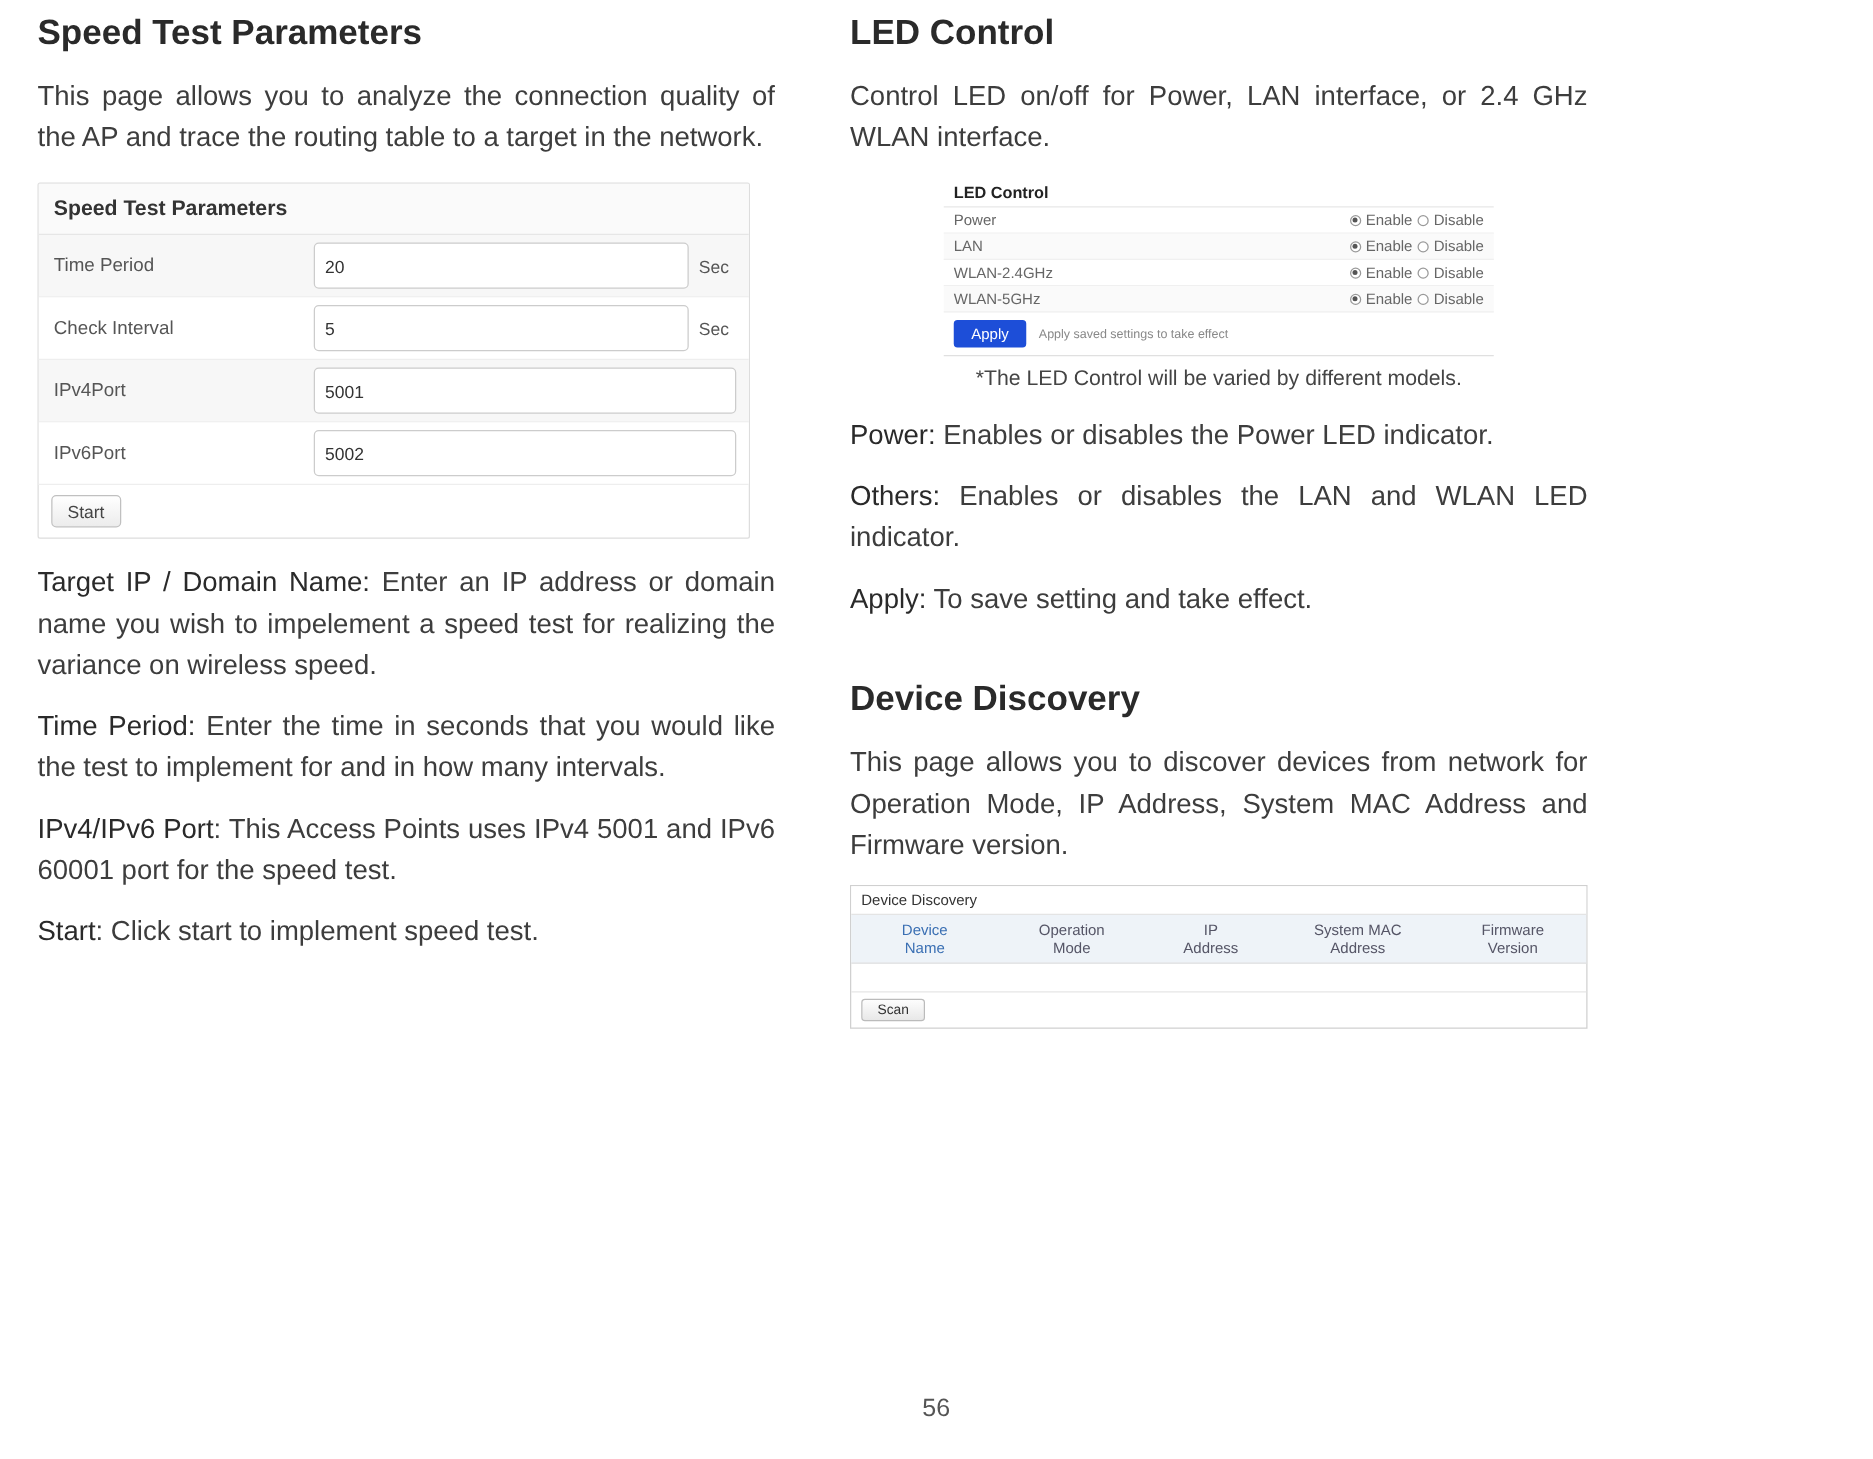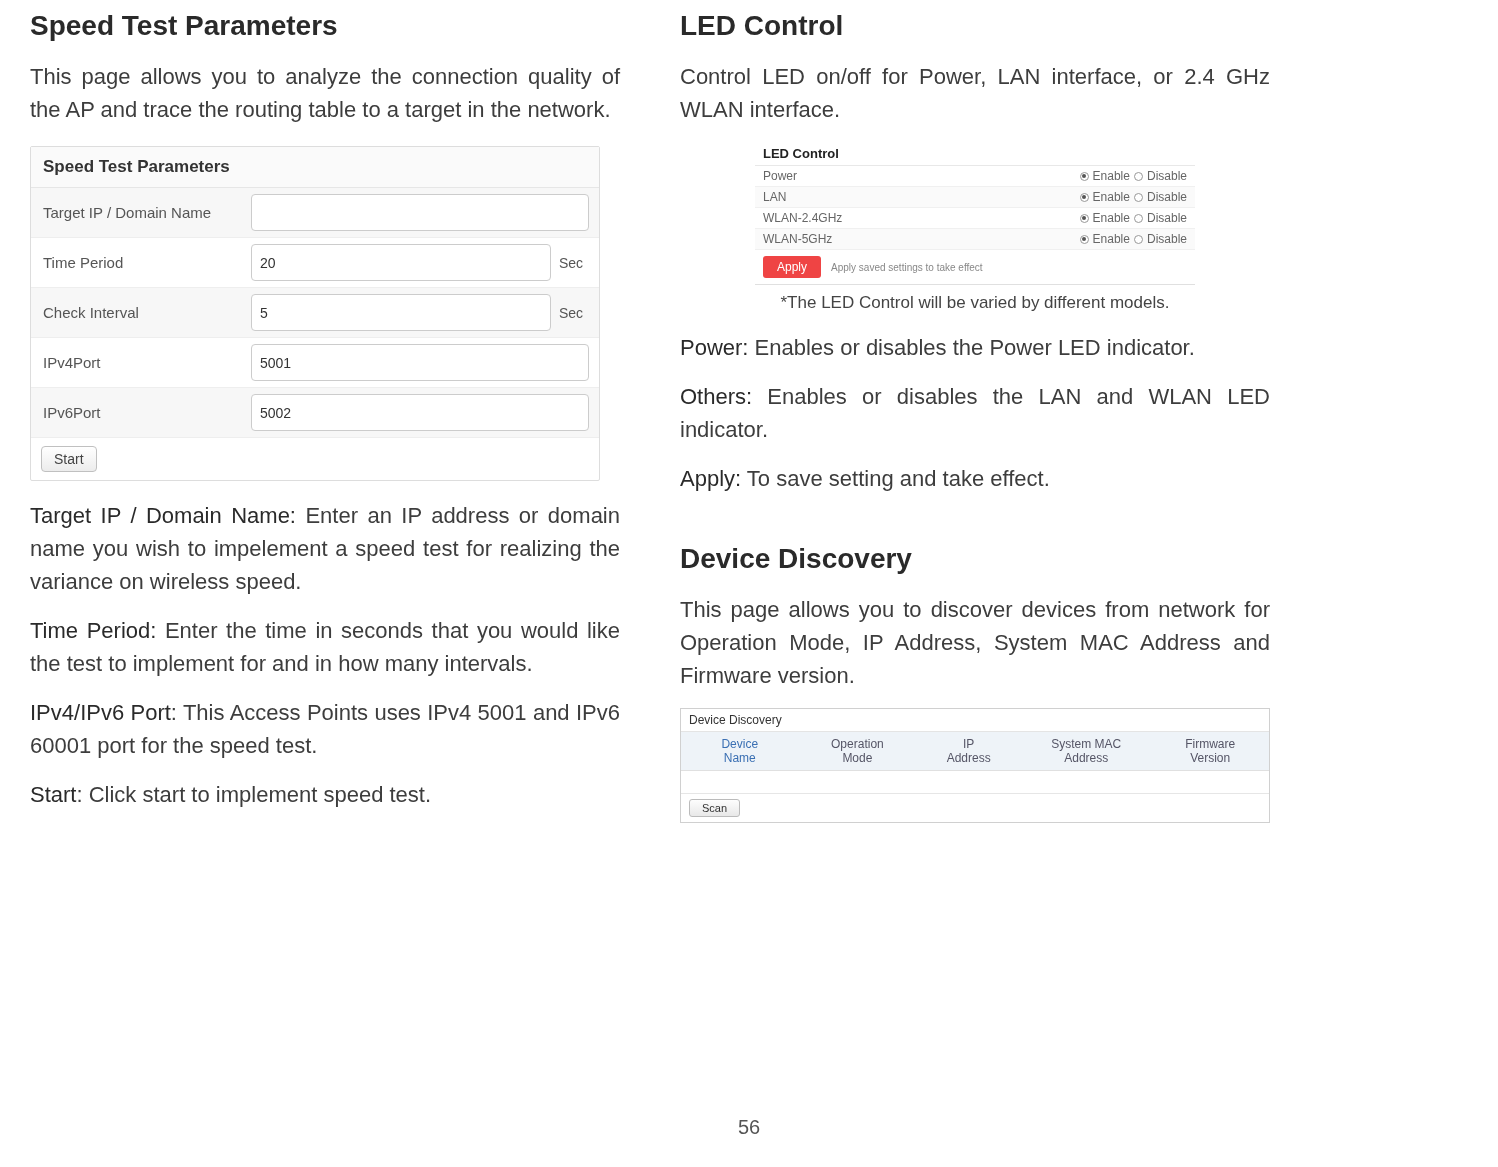--- a/index.html
+++ b/index.html
@@ -136,21 +136,21 @@
   }
   .radio-dot.checked::after {
     content: ""; position: absolute; top: 1.5px; left: 1.5px;
     width: 4px; height: 4px; border-radius: 50%; background: #555;
   }
   .led-apply-row {
     display: flex; align-items: center; gap: 10px;
     padding: 6px 8px;
   }
   .btn-apply {
-    background: #ef4444; color: #fff; border: none;
+    background: #1d4ed8; color: #fff; border: none;
     border-radius: 3px; padding: 4px 14px; font-size: 12px;
     cursor: pointer;
   }
   .apply-hint { font-size: 10px; color: #888; }
   
   .dd-box {
     border: 1px solid #d0d0d0;
     width: 590px;
     margin-top: 12px;
     font-family: Arial, sans-serif;
@@ -203,26 +203,20 @@
 <div class="page">
 
   <div class="col col-left">
     <h2>Speed Test Parameters</h2>
     <p class="body">This page allows you to analyze the connection quality of the AP and trace the routing table to a target in the network.</p>
 
     <div class="speed-box">
       <div class="speed-title">Speed Test Parameters</div>
 
       <div class="speed-row">
-        <div class="speed-label">Target IP / Domain Name</div>
-        <div class="speed-input-wrap">
-            <input class="speed-input" value="" style="">
-          </div>
-      </div>
-      <div class="speed-row">
         <div class="speed-label">Time Period</div>
         <div class="speed-input-wrap">
           <input class="speed-input" value="20" style="">
           <span class="speed-unit">Sec</span>
         </div>
       </div>
       <div class="speed-row">
         <div class="speed-label">Check Interval</div>
         <div class="speed-input-wrap">
           <input class="speed-input" value="5" style="">

